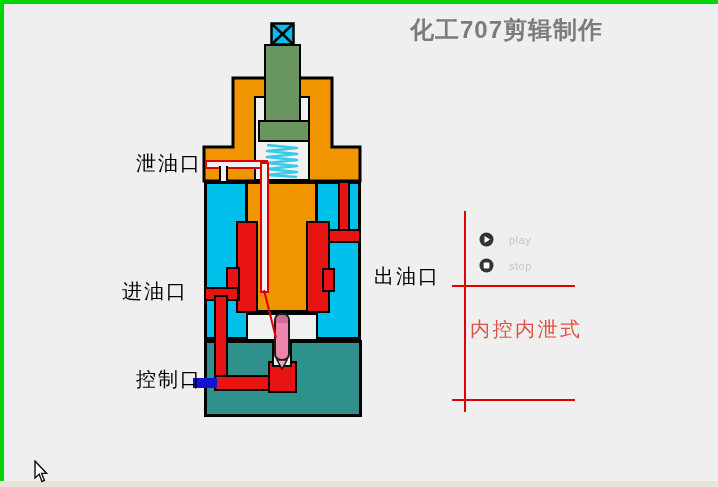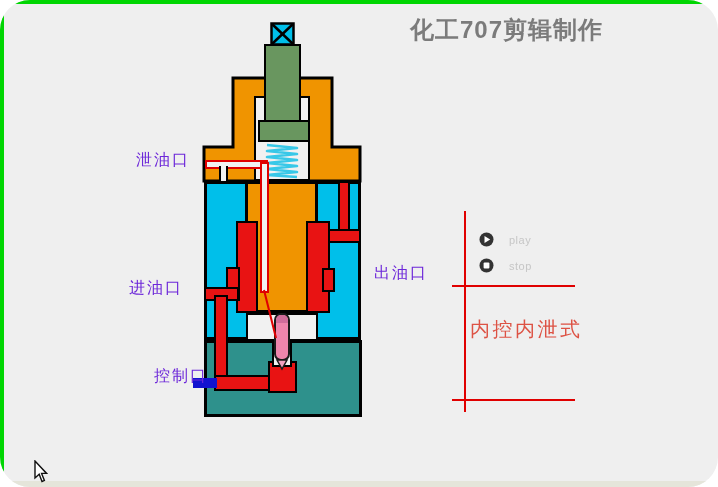--- a/index.html
+++ b/index.html
@@ -1,28 +1,28 @@
 <!DOCTYPE html>
 <html><head>
 <meta charset="utf-8">
 <style>
   * { margin:0; padding:0; box-sizing:border-box; }
   body { background:#ffffff; font-family:"Liberation Sans", sans-serif; }
-  #screen { position:relative; width:718px; height:487px; background:#EFEFEF; overflow:hidden;border-radius:30px; }
+  #screen { position:relative; width:718px; height:487px; background:#EFEFEF; overflow:hidden; }
   .abs { position:absolute; }
   .blk3 { border:3px solid #000; }
   .blk2 { border:2px solid #000; }
   .orange { background:#F09400; }
   .cyan { background:#00BFEA; }
   .red { background:#E81313; }
   .green { background:#69965F; }
   .teal { background:#2E918C; }
   .white { background:#F1F1F1; }
   .redline { background:#E00000; }
-  .port-label { font-family:Liberation Mono, monospace; font-size:16px; color:#6d28d9; letter-spacing:2px; white-space:nowrap; }
+  .port-label { font-family:Liberation Mono, monospace; font-size:20px; color:#000000; letter-spacing:2px; white-space:nowrap; }
   .mode-label { font-family:"DejaVu Serif", serif; font-size:20px; color:#DD5244; letter-spacing:2.5px; white-space:nowrap; cursor:default; }
   #title { font-size:24px; font-weight:bold; color:#7B7B7B; letter-spacing:1px; white-space:nowrap; }
   .media-btn { display:flex; align-items:center; gap:15px; cursor:pointer; }
   .media-btn .lbl { font-size:11px; color:#C6C6C6; letter-spacing:0.5px; }
   .drain-ch { background:#F1F1F1; border:2px solid #E00000; }
 </style>
 </head>
 <body>
 
 <div id="screen">
@@ -82,22 +82,22 @@
   <div class="abs drain-ch" style="left:260px;top:162px;width:9px;height:131px;"></div>
   <svg class="abs" style="left:256px;top:286px;" width="28" height="56">
     <line x1="8" y1="4" x2="20" y2="52" stroke="#E00000" stroke-width="2"></line>
   </svg>
   <div class="abs" style="left:219px;top:166px;width:9px;height:15px;background:#F1F1F1;border-left:2px solid #000;border-right:2px solid #000;"></div>
 
   <div class="abs" style="left:193px;top:378px;width:24px;height:10px;background:#1212D0;"></div>
 
   <div class="abs port-label" style="left:136px;top:150px;">泄油口</div>
   <div class="abs port-label" style="left:374px;top:227px;margin-top:36px;">出油口</div>
-  <div class="abs port-label" style="left:129px;top:278px;">进油口</div>
-  <div class="abs port-label" style="left:136px;top:366px;margin-left:18px;">控制口</div>
+  <div class="abs port-label" style="left:122px;top:278px;">进油口</div>
+  <div class="abs port-label" style="left:136px;top:366px;">控制口</div>
 
   <div class="abs redline" style="left:464px;top:211px;width:2px;height:201px;"></div>
   <div class="abs redline" style="left:452px;top:285px;width:123px;height:2px;"></div>
   <div class="abs redline" style="left:452px;top:399px;width:123px;height:2px;"></div>
 
   <div class="abs media-btn" style="left:479px;top:232px;">
     <svg width="15" height="15">
       <circle cx="7.5" cy="7.5" r="7" fill="#333"></circle>
       <polygon points="5.5,4 11.2,7.5 5.5,11" fill="#fff"></polygon>
     </svg>

